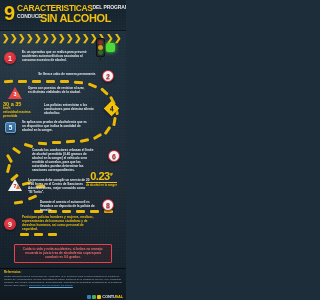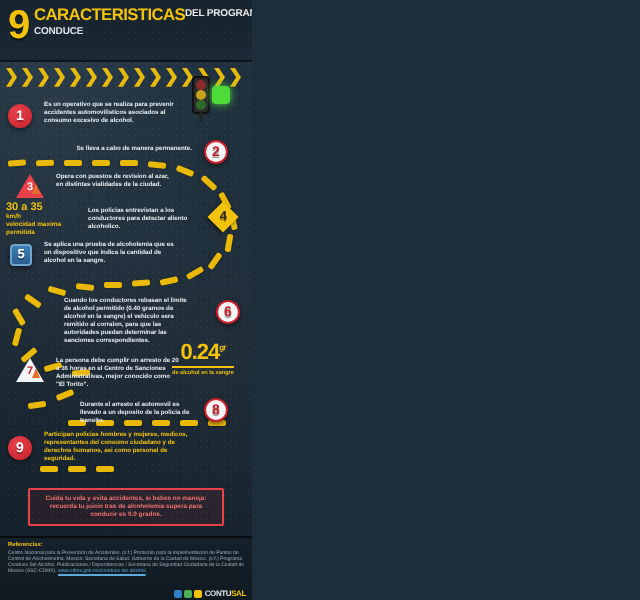--- a/index.html
+++ b/index.html
@@ -227,20 +227,21 @@
   <div id="grain"></div>
 
   <div id="header">
     <div class="hdr-grain"></div>
     <div id="title-wrap">
       <div id="big9">9</div>
       <div id="t-line1">
         <span>CARACTERISTICAS</span><span class="small">DEL PROGRAMA</span>
       </div>
       <div id="t-line2">CONDUCE</div>
+      <div id="t-line2b">SIN ALCOHOL</div>
     </div>
   </div>
 
   <div id="chevrons">
     <span class="chev">❯</span>
     <span class="chev">❯</span>
     <span class="chev">❯</span>
     <span class="chev">❯</span>
     <span class="chev">❯</span>
     <span class="chev">❯</span>
@@ -345,21 +346,21 @@
   </div>
 
   <div class="item" style="left:32px;top:148px;">
     <div class="txt" style="position:absolute;left:0;top:0;width:62px;">Cuando los conductores rebasan el limite de alcohol permitido (0.40 gramos de alcohol en la sangre) el vehiculo sera remitido al corralon, para que las autoridades puedan determinar las sanciones correspondientes.</div>
     <div class="badge b-circle-white" style="position:absolute;left:76px;top:2px;">
       <span>6</span>
     </div>
   </div>
 
   <div id="zeroforty">
-    <div id="zf-num"><span>0.24</span><span id="zf-sup">gr</span></div>
+    <div id="zf-num"><span>0.23</span><span id="zf-sup">gr</span></div>
     <div id="zf-den">de alcohol en la sangre</div>
   </div>
 
   <div class="item" style="left:8px;top:178px;">
     <div class="b-tri-w" style="position:absolute;left:0;top:1px;">
       <i>7</i>
     </div>
     <div class="txt" style="position:absolute;left:20px;top:0;width:62px;">La persona debe cumplir un arresto de 20 a 36 horas en el Centro de Sanciones Administrativas, mejor conocido como "El Torito".</div>
   </div>
 

